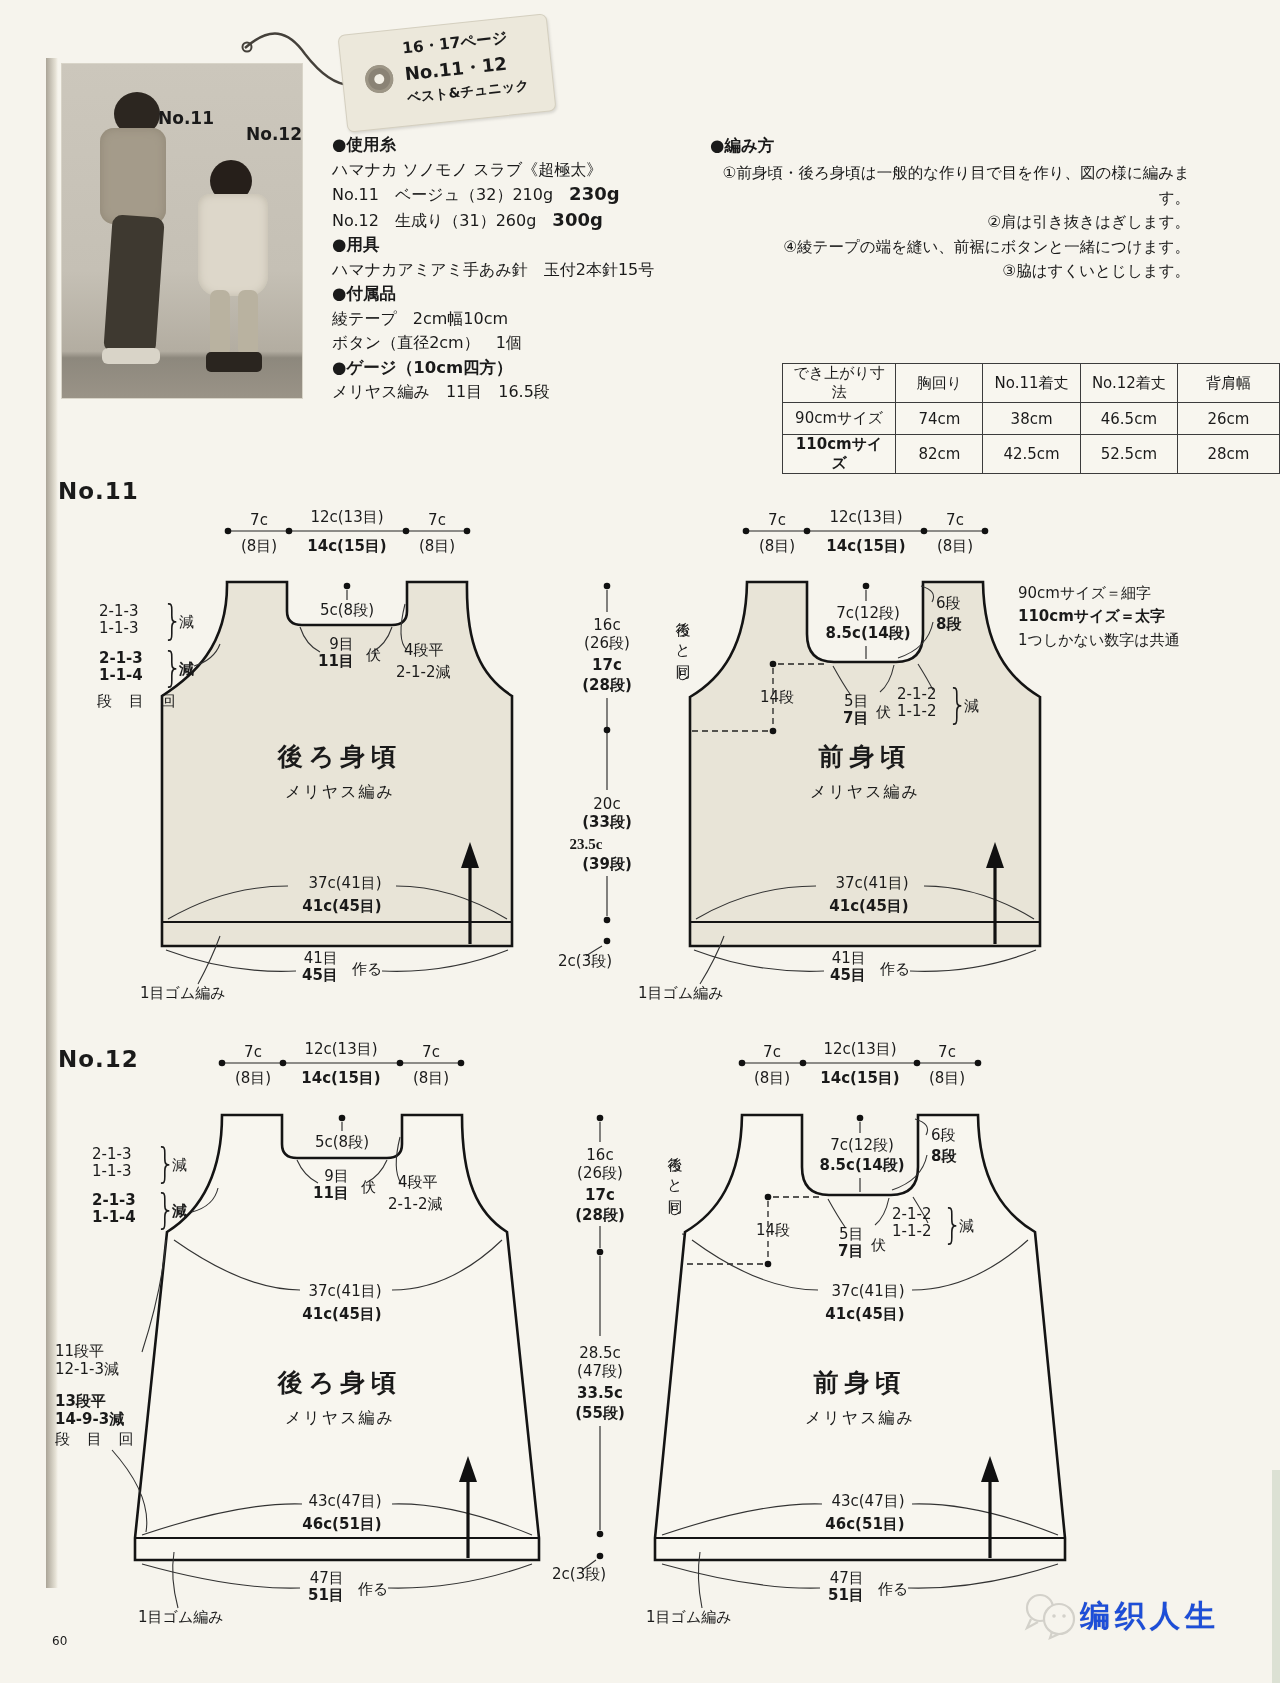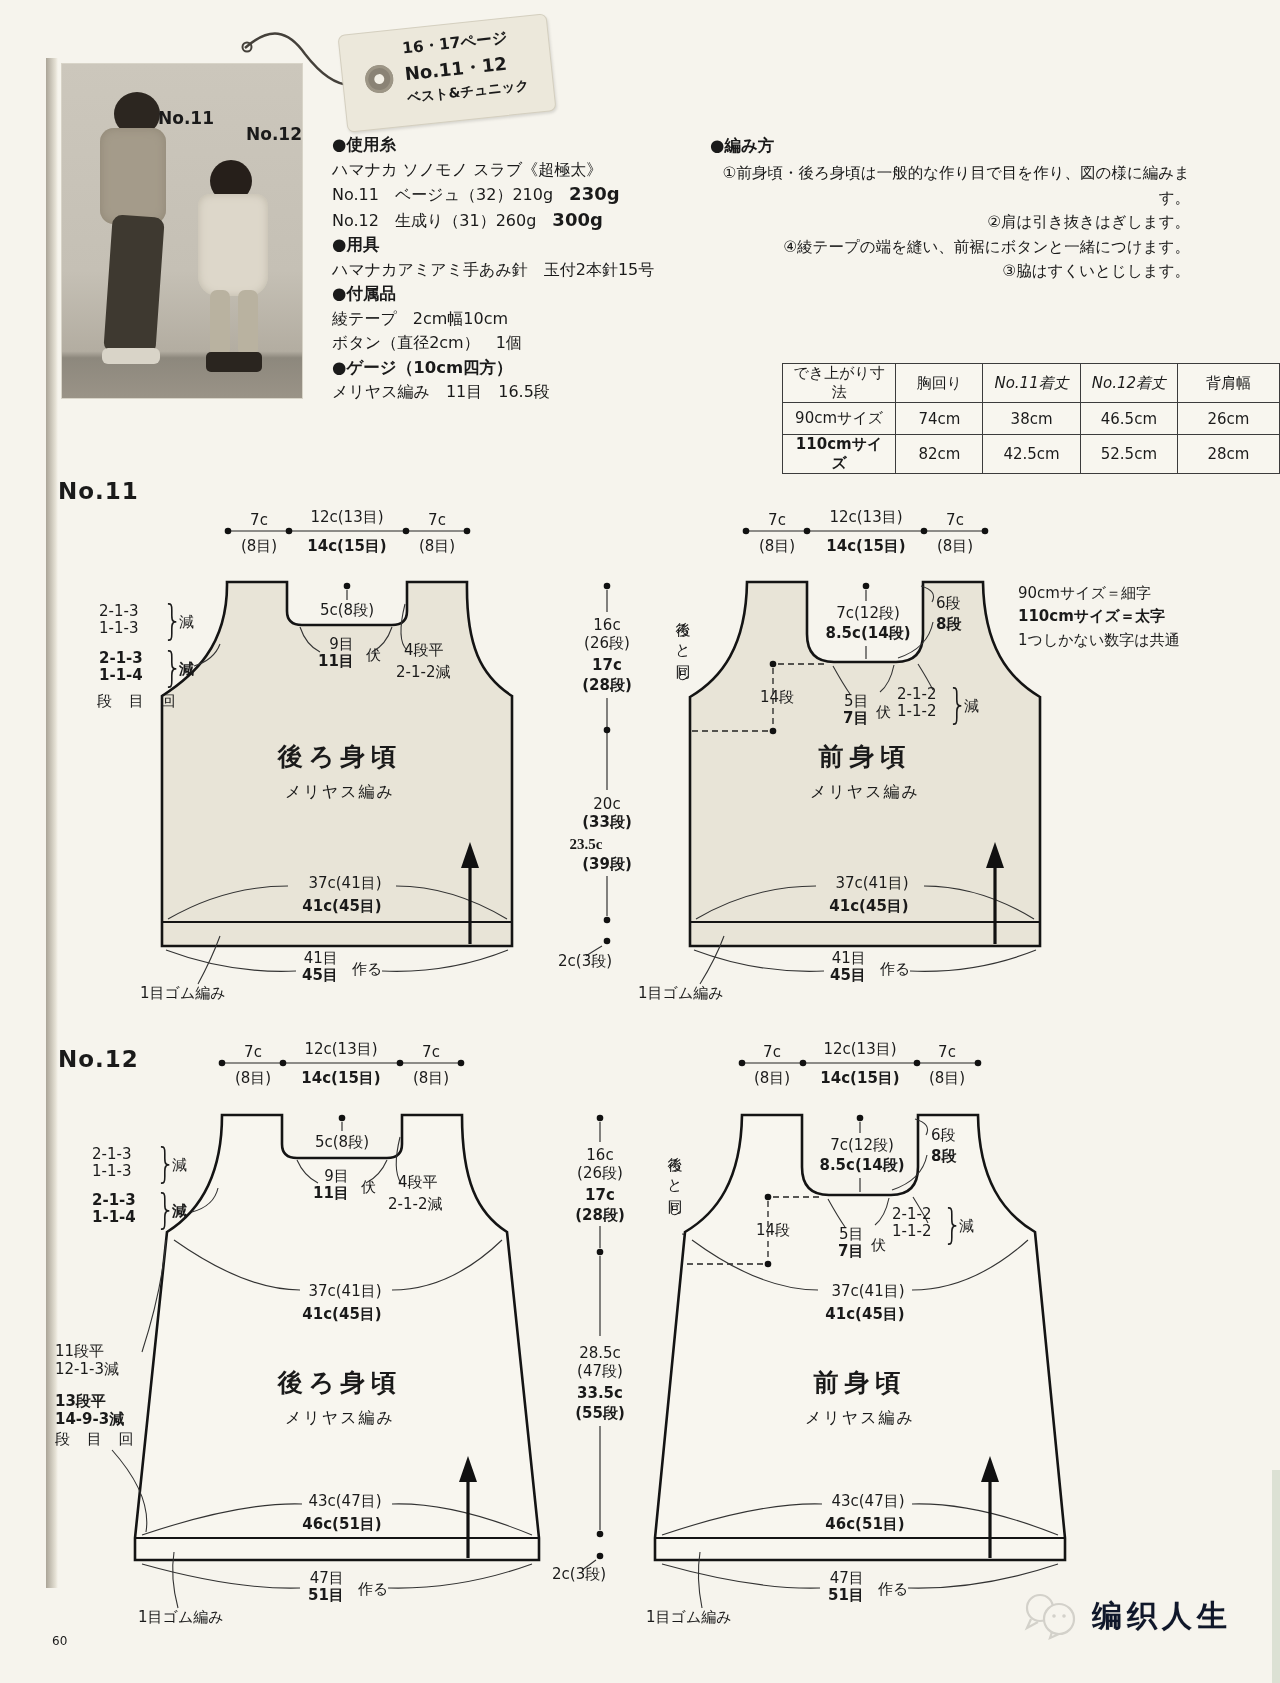--- a/index.html
+++ b/index.html
@@ -36,21 +36,21 @@
   .materials .hd{font-weight:bold;font-size:16.5px;}
   .materials .big{font-size:18px;font-weight:bold;}
   .howto{position:absolute;left:710px;top:133px;width:480px;font-size:15.5px;line-height:1.58;}
   .howto .hd{font-weight:bold;font-size:16.5px;margin-bottom:2px;}
   .howto .step{padding-left:21px;text-indent:-21px;text-align:right;}
   
   table.sizes{position:absolute;left:782px;top:363px;border-collapse:collapse;table-layout:fixed;}
   table.sizes td{border:1.6px solid #3c3c3c;text-align:center;font-size:15px;padding:0 6px;height:31px;background:#f8f6ef;}
   table.sizes tr:first-child td{height:28px;}
   .pageno{position:absolute;left:52px;top:1634px;font-size:12px;}
-  .watermark{position:absolute;left:1022px;top:1592px;display:flex;align-items:center;gap:12px;color:#0f172a;}
+  .watermark{position:absolute;left:1022px;top:1592px;display:flex;align-items:center;gap:0;color:#1d4ed8;}
   .watermark .wtxt{font-size:30px;letter-spacing:5px;font-weight:bold;text-shadow:0 0 1px #c4c2bb;}
 </style>
 </head>
 <body>
 
 <div class="page">
 
   <div class="edgeL"></div>
   <div class="edgeR"></div>
 
@@ -211,22 +211,22 @@
     <div class="step">②肩は引き抜きはぎします。</div>
     <div class="step">④綾テープの端を縫い、前裾にボタンと一緒につけます。</div>
     <div class="step">③脇はすくいとじします。</div>
   </div>
 
   <table class="sizes">
     <tbody>
         <tr>
       <td style="width:122px;">でき上がり寸法</td>
       <td style="width:90px;">胸回り</td>
-      <td style="width:98px;font-style:italic;">No.11着丈</td>
-      <td style="width:98px;font-style:italic;">No.12着丈</td>
+      <td style="width:98px;">No.11着丈</td>
+      <td style="width:98px;">No.12着丈</td>
       <td style="width:112px;">背肩幅</td>
     </tr>
     <tr>
       <td>90cmサイズ</td>
       <td>74cm</td>
       <td>38cm</td>
       <td>46.5cm</td>
       <td>26cm</td>
     </tr>
     <tr>

